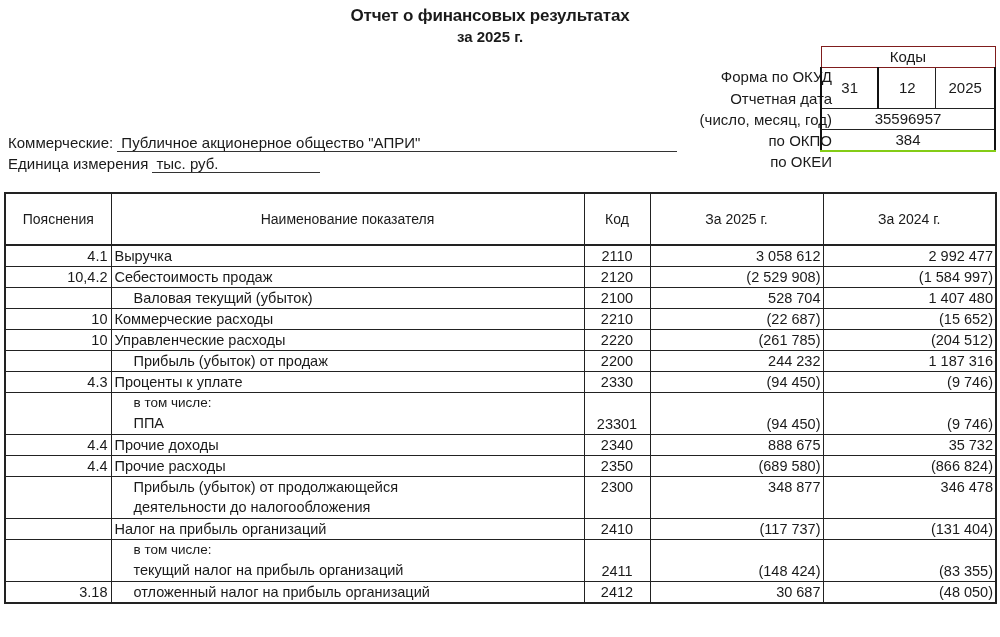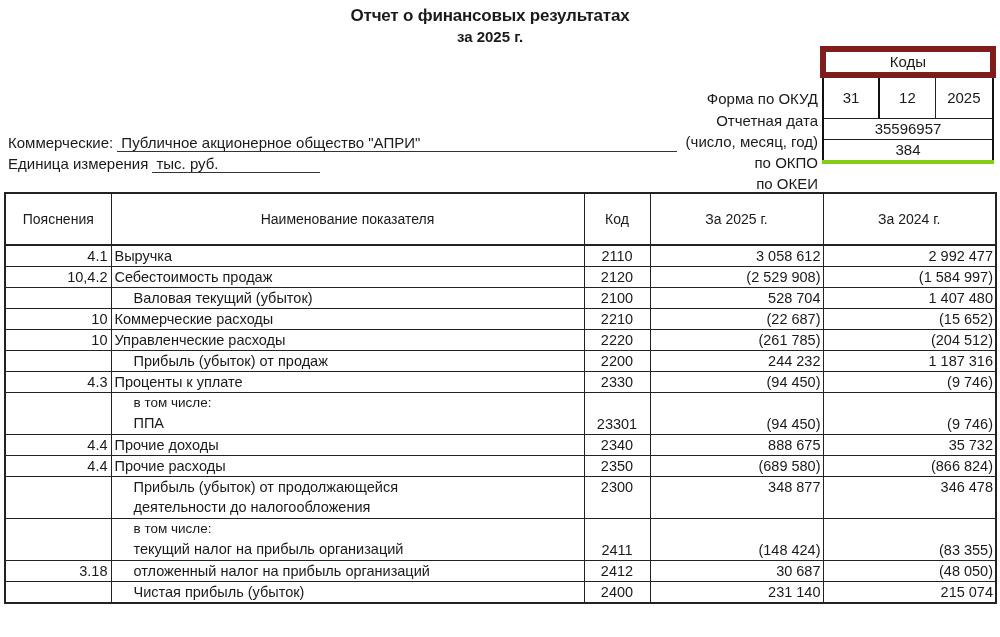--- a/index.html
+++ b/index.html
@@ -11,34 +11,34 @@
     .title {
       position: absolute; left: 0; width: 980px; top: 6px;
       text-align: center; font-weight: bold; font-size: 17px; letter-spacing: -0.2px;
     }
     .subtitle {
       position: absolute; left: 0; width: 980px; top: 28px;
       text-align: center; font-weight: bold; font-size: 15px;
     }
     
     .codes-label {
-      position: absolute; right: 182px; text-align: right;
-      font-size: 15px; line-height: 20px; white-space: nowrap; margin-top: 22px;
+      position: absolute; right: 168px; text-align: right;
+      font-size: 15px; line-height: 20px; white-space: nowrap;
     }
     .codes {
       position: absolute; left: 820px; top: 46px; width: 176px;
       border-collapse: collapse; font-size: 15px;
     }
     .codes td {
       border: 1px solid #222; text-align: center; padding: 0; height: 20px; line-height: 18px;
     }
-    .codes .head td { border: 6px solid #7f1d1d; text-align: center; }
+    .codes .head td { border: 1px solid #7f1d1d; text-align: center; }
     .codes .boxed td { border-left: 2px solid #111; border-right: 2px solid #111; }
     .codes .date td { height: 40px; }
-    .codes .last td { border-bottom: 4px solid #84cc16; margin-left: 24px; }
+    .codes .last td { border-bottom: 2px solid #84cc16; margin-left: 24px; }
     .codes .first td { border-top: 2px solid #111; }
 
     .org-row {
       position: absolute; left: 8px; font-size: 15px; white-space: nowrap; line-height: 18px;
     }
     .org-value {
       display: inline-block; border-bottom: 1px solid #333; padding-left: 4px; line-height: 16px;
     }
 
     
@@ -200,38 +200,38 @@
     <tr class="tall tall-top">
       <td class="note"></td>
       <td class="name ind">
         <div>Прибыль (убыток) от продолжающейся</div>
         <div>деятельности до налогообложения</div>
       </td>
       <td class="code">2300</td>
       <td class="num">348 877</td>
       <td class="num">346 478</td>
     </tr>
+    <tr>
+      <td class="note"></td>
+      <td class="name">Налог на прибыль организаций</td>
+      <td class="code">2410</td>
+      <td class="num">(117 737)</td>
+      <td class="num">(131 404)</td>
+    </tr>
     <tr class="tall">
       <td class="note"></td>
       <td class="name sub">
         <div style="font-size:13.5px">в том числе:</div>
         <div>текущий налог на прибыль организаций</div>
       </td>
       <td class="code">2411</td>
       <td class="num">(148 424)</td>
       <td class="num">(83 355)</td>
     </tr>
     <tr>
       <td class="note">3.18</td>
       <td class="name sub">отложенный налог на прибыль организаций</td>
       <td class="code">2412</td>
       <td class="num">30 687</td>
       <td class="num">(48 050)</td>
     </tr>
-    <tr>
-      <td class="note"></td>
-      <td class="name ind">Чистая прибыль (убыток)</td>
-      <td class="code">2400</td>
-      <td class="num">231 140</td>
-      <td class="num">215 074</td>
-    </tr>
   </tbody>
 </table>
 
 </body></html>

